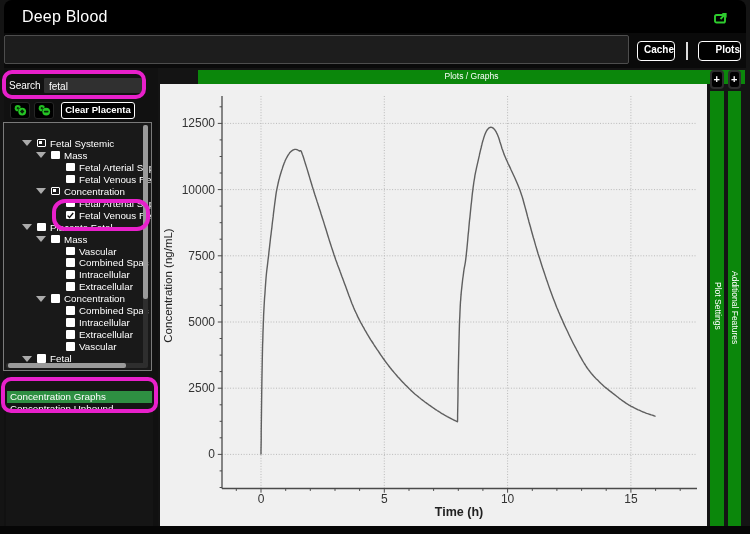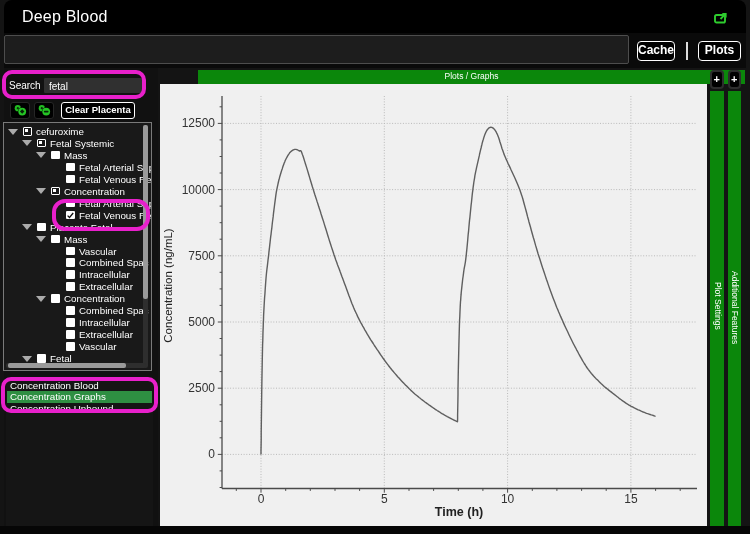--- a/index.html
+++ b/index.html
@@ -6,21 +6,21 @@
   font-family:"Liberation Sans", sans-serif; }
 #win { position:absolute; left:0; top:0; width:750px; height:534px; background:#141414; }
 #titlebar { position:absolute; left:4px; top:0; width:742px; height:33px; background:#000;
   border-radius:8px 8px 0 0; }
 #title { position:absolute; left:18px; top:8px; font-size:16px; color:#fff; letter-spacing:.2px; }
 #midbar { position:absolute; left:4px; top:33px; width:742px; height:35px; background:#0a0a0a; }
 #toolbox { position:absolute; left:4px; top:35px; width:625px; height:29px; background:#1d1d1d;
   border:1px solid #4d4d4d; border-radius:2px; }
 #sidebar { position:absolute; left:4px; top:68px; width:154px; height:458px; background:#111; }
 .tbtn { position:absolute; top:41px; height:20px; background:#000; border:1.5px solid #fff;
-  border-radius:4px; color:#fff; font-size:12px; font-weight:bold; text-align:center;
+  border-radius:4px; color:#fff; font-size:10px; font-weight:bold; text-align:right;
   line-height:16px; }
 #sep { position:absolute; left:686px; top:42px; width:2px; height:18px; background:#ddd; }
 #searchlb { position:absolute; left:9px; top:80px; color:#fff; font-size:10px; }
 #searchin { position:absolute; left:43px; top:77px; width:100px; height:17px; background:#303030;
   border:1px solid #111; border-radius:2px; color:#fff; font-size:10px; padding:2.5px 0 0 5px; }
 .ibtn { position:absolute; top:102px; width:20px; height:17px; background:#000;
   border:1px solid #262626; border-radius:3px; }
 #clearbtn { position:absolute; left:61px; top:102px; width:74px; height:17px; background:#000;
   border:1.2px solid #fff; border-radius:3px; color:#fff; font-size:9.5px; text-align:center;
   line-height:14px; font-weight:bold; }
@@ -88,25 +88,20 @@
       <circle cx="4.8" cy="4.2" r="3.1" fill="#21bd21"></circle>
       <circle cx="4.8" cy="4.2" r="1.1" fill="#0c2b0c"></circle>
       <circle cx="9.2" cy="7.6" r="4.3" fill="#000"></circle>
       <circle cx="9.2" cy="7.6" r="3.9" fill="#25c525"></circle>
       <rect x="6.9" y="6.7" width="4.6" height="1.8" rx="0.7" fill="#082508"></rect>
     </svg>
   </div>
   <div id="clearbtn">Clear Placenta</div>
 
   <div id="tree">
-<div class="trow" style="top:2.5px">
-        <span class="tri" style="left:4px"></span>
-        <span class="cb part" style="left:19px"></span>
-        <span class="tl" style="left:32px">cefuroxime</span>
-      </div>
 <div class="trow" style="top:14.4px">
         <span class="tri" style="left:18px"></span>
         <span class="cb part" style="left:33px"></span>
         <span class="tl" style="left:46px">Fetal Systemic</span>
       </div>
 <div class="trow" style="top:26.4px">
         <span class="tri" style="left:32px"></span>
         <span class="cb solid" style="left:47px"></span>
         <span class="tl" style="left:60px">Mass</span>
       </div>
@@ -189,21 +184,20 @@
       </div>
     <div id="vscroll">
         <div id="vthumb"></div>
       </div>
     <div id="hscroll">
         <div id="hthumb"></div>
       </div>
   </div>
 
   <div id="list">
-    <div class="lrow" style="top:1.5px;">Concentration Blood</div>
     <div class="lrow sel" style="top:13px;">Concentration Graphs</div>
     <div class="lrow" style="top:24.5px;">Concentration Unbound</div>
   </div>
 
   <div id="plothead">Plots / Graphs</div>
   <div id="plotarea"></div>
   <svg style="position:absolute;left:160px;top:83px;" width="547" height="443" viewBox="160 83 547 443">
       <line x1="222.0" y1="454.4" x2="697.0" y2="454.4" stroke="#b9b9b9" stroke-width="1" stroke-dasharray="1 1.7"></line>
       <line x1="222.0" y1="388.2" x2="697.0" y2="388.2" stroke="#b9b9b9" stroke-width="1" stroke-dasharray="1 1.7"></line>
       <line x1="222.0" y1="322.0" x2="697.0" y2="322.0" stroke="#b9b9b9" stroke-width="1" stroke-dasharray="1 1.7"></line>

